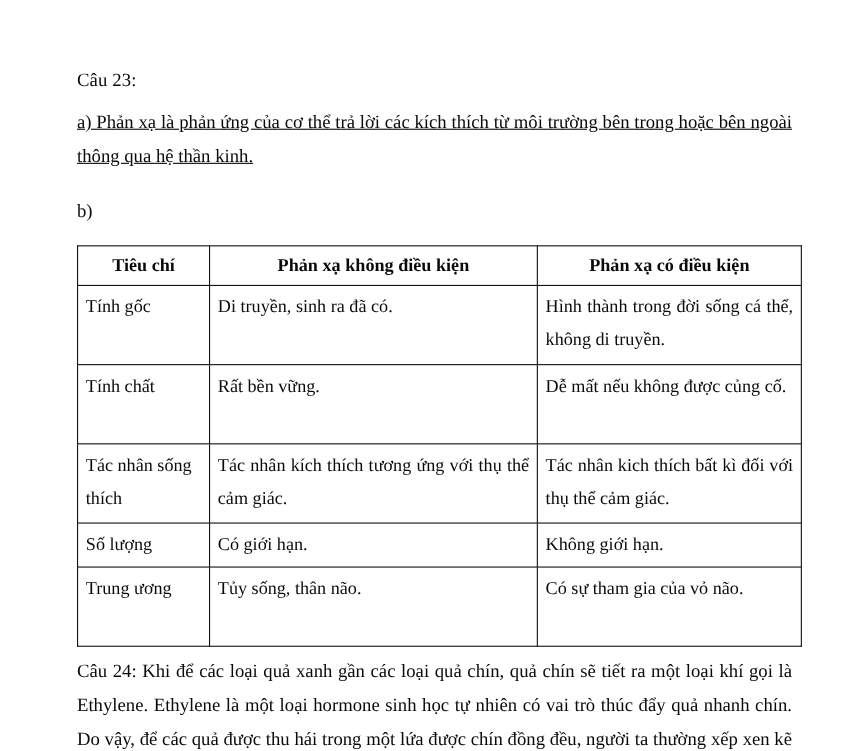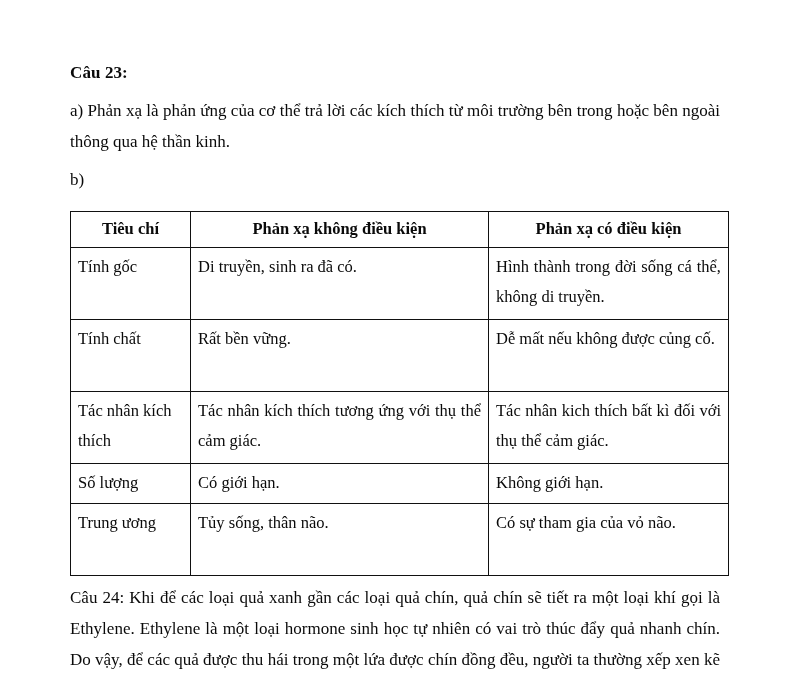--- a/index.html
+++ b/index.html
@@ -16,34 +16,35 @@
   }
   .page {
     position: relative;
     width: 786px;
     height: 683px;
     box-sizing: border-box;
     padding: 62px 66px 0 70px;
   }
   .q-heading {
     font-size: 17px;
-    font-weight: bold;
+    font-weight: normal;
     line-height: 1.35;
     margin: 0 0 10px 0;
     letter-spacing: 0.1px;
   }
   .para {
     font-size: 17px;
     line-height: 31px;
     margin: 0;
     text-align: justify;
     text-justify: inter-word;
   }
   .para-a {
-    margin-bottom: 8px;
+    margin-bottom: 20px;
+    text-decoration: underline;
   }
   .label-b {
     font-size: 17px;
     line-height: 30px;
     margin: 0 0 6px 0;
   }
   table.cmp {
     border-collapse: collapse;
     width: 613px;
     table-layout: fixed;
@@ -107,21 +108,21 @@
         <td class="plain">Tính gốc</td>
         <td class="plain">Di truyền, sinh ra đã có.</td>
         <td class="justify">Hình thành trong đời sống cá thể, không di truyền.</td>
       </tr>
       <tr class="row-tall">
         <td class="plain">Tính chất</td>
         <td class="plain">Rất bền vững.</td>
         <td class="justify">Dễ mất nếu không được củng cố.</td>
       </tr>
       <tr class="row-tall">
-        <td class="plain">Tác nhân kích thích</td>
+        <td class="plain">Tác nhân sống thích</td>
         <td class="justify">Tác nhân kích thích tương ứng với thụ thể cảm giác.</td>
         <td class="justify">Tác nhân kich thích bất kì đối với thụ thể cảm giác.</td>
       </tr>
       <tr class="row-short">
         <td class="plain">Số lượng</td>
         <td class="plain">Có giới hạn.</td>
         <td class="plain">Không giới hạn.</td>
       </tr>
       <tr class="row-tall">
         <td class="plain">Trung ương</td>

